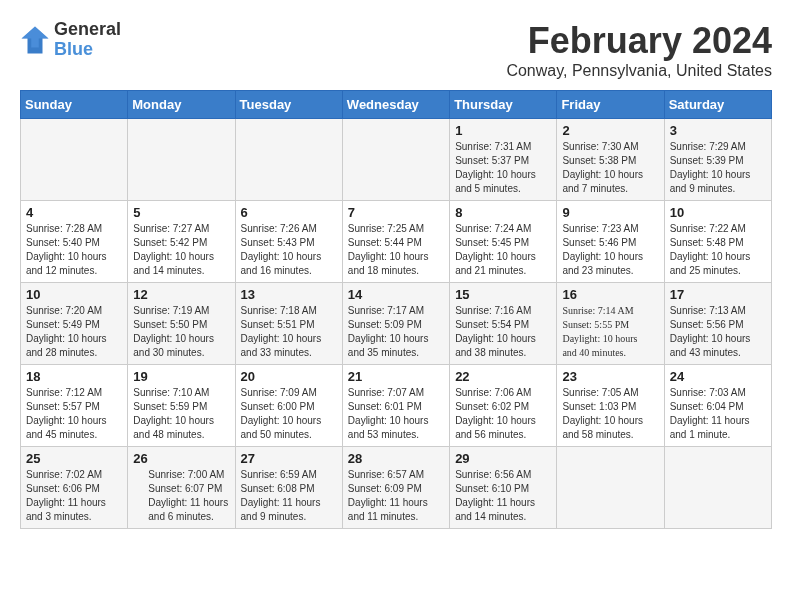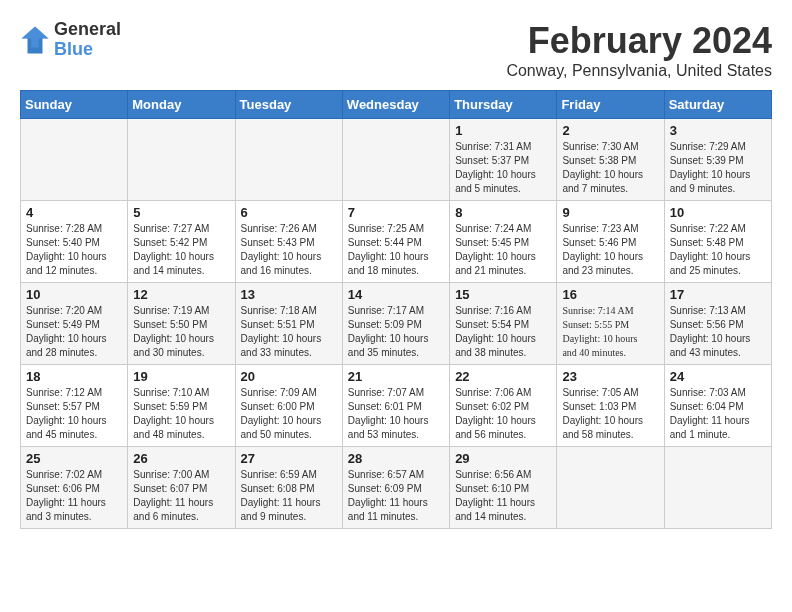--- a/index.html
+++ b/index.html
@@ -306,21 +306,21 @@
       <tr>
         <td>
           <div class="day-num">25</div>
           <div class="day-info" style="white-space: pre-line;">Sunrise: 7:02 AM
 Sunset: 6:06 PM
 Daylight: 11 hours
 and 3 minutes.</div>
         </td>
         <td>
           <div class="day-num">26</div>
-          <div class="day-info" style="white-space: pre-line;">Sunrise: 7:00 AM
+          <div class="day-info" style="white-space: pre-line; margin-left: 15px;">Sunrise: 7:00 AM
 Sunset: 6:07 PM
 Daylight: 11 hours
 and 6 minutes.</div>
         </td>
         <td>
           <div class="day-num">27</div>
           <div class="day-info" style="white-space: pre-line;">Sunrise: 6:59 AM
 Sunset: 6:08 PM
 Daylight: 11 hours
 and 9 minutes.</div>

